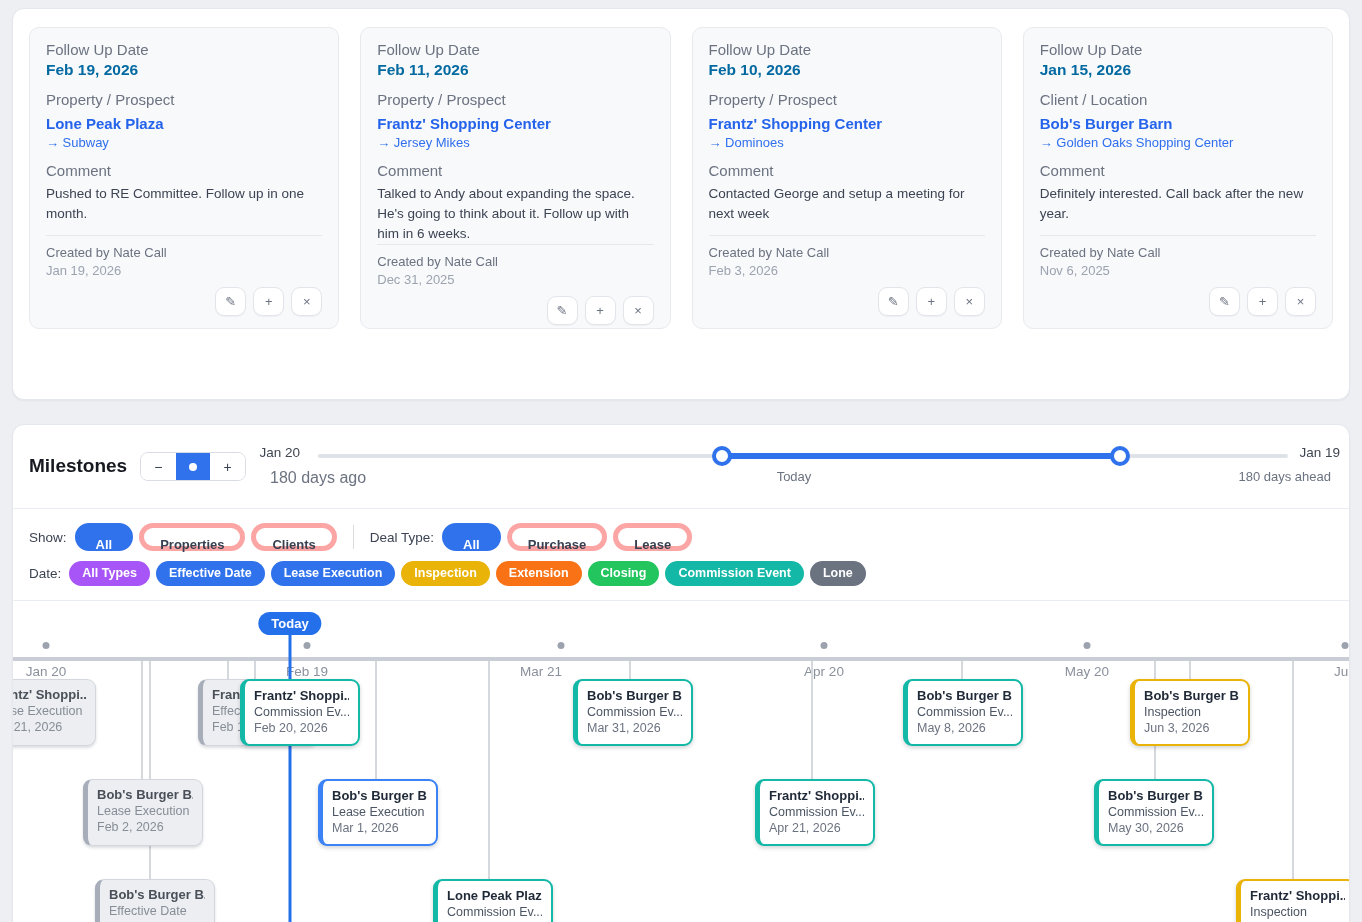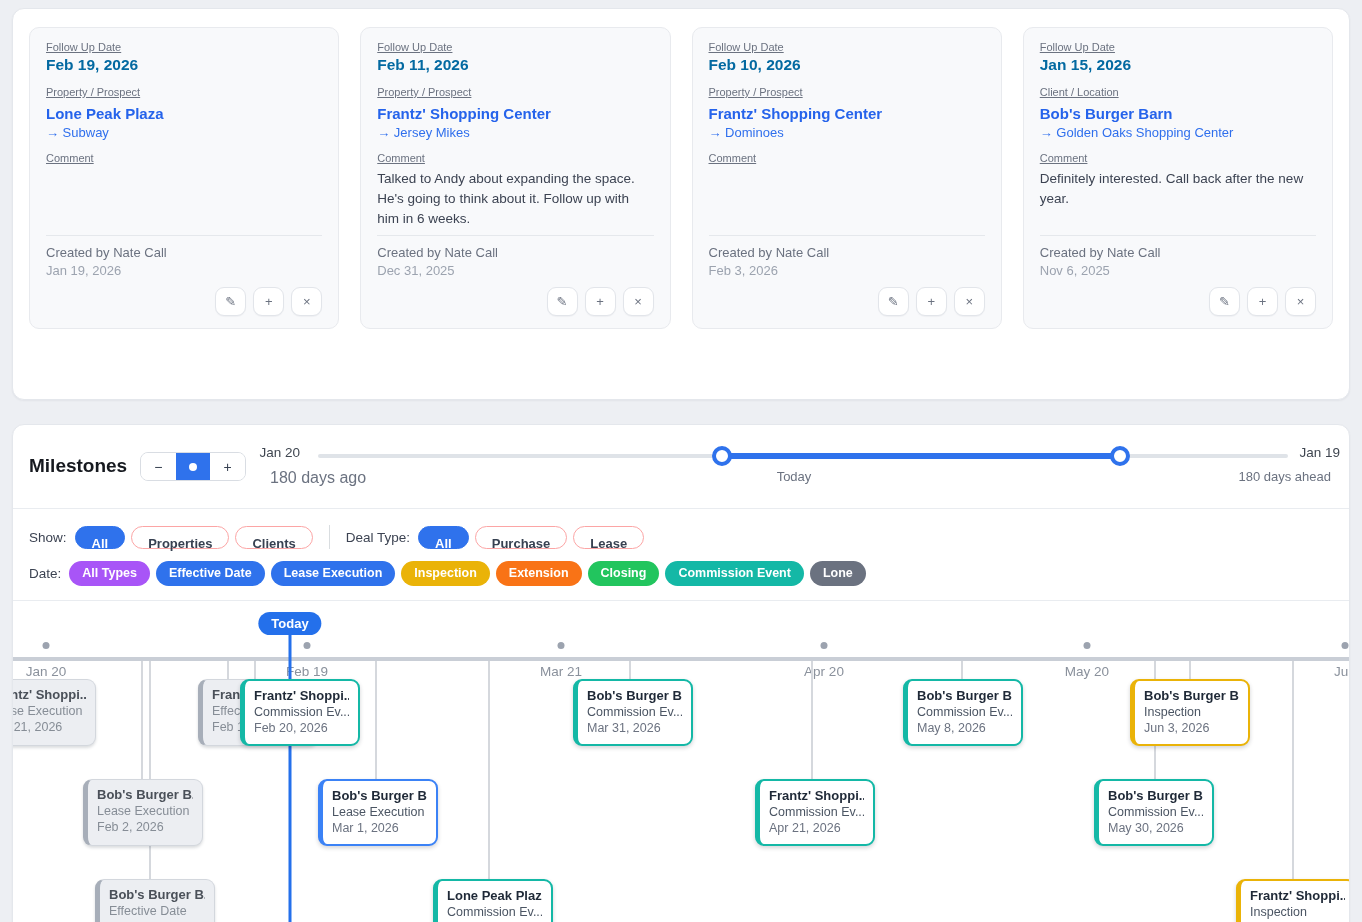--- a/index.html
+++ b/index.html
@@ -17,21 +17,21 @@
 
   
   .fu-header { height:59px; border-bottom:1px solid #e9ecf0; display:flex; align-items:center;
                justify-content:space-between; padding:0 18px 0 16px; }
   .panel-title { font-size:19px; font-weight:700; color:#16191f; letter-spacing:.2px; }
   .sort-ctl { display:flex; align-items:center; gap:7px; color:#6b7280; font-size:13.5px; cursor:pointer; }
   .sort-ctl .arrow { font-size:14px; color:#8a919c; }
   #fu-cards { display:flex; gap:21px; padding:18px 16px; }
   .fu-card { flex:1 1 0; height:302px; background:#f8f9fb; border:1px solid #e8eaee; border-radius:10px;
              padding:13px 16px 12px; display:flex; flex-direction:column; }
-  .fu-label { font-size:11px; color:#6b7280; margin-bottom:3px;text-decoration:underline; }
+  .fu-label { font-size:15px; color:#6b7280; margin-bottom:3px; }
   .fu-date  { font-size:15.5px; font-weight:700; color:#0369a1; margin-bottom:12px; }
   .fu-link  { font-size:15px; font-weight:700; color:#2563eb; text-decoration:none; margin-top:4px; cursor:pointer; }
   .fu-sublink { font-size:13px; color:#2f6fed; text-decoration:none; margin:3px 0 12px; cursor:pointer; }
   .fu-comment-label { margin-bottom:5px; }
   .fu-comment { font-size:13.5px; color:#3c4352; line-height:1.48; }
   .fu-foot { margin-top:auto; border-top:1px solid #e5e8ec; padding-top:9px; }
   .fu-created { font-size:13px; color:#6b7280; }
   .fu-created-date { font-size:13px; color:#9ca3af; margin-top:3px; }
   .fu-actions { display:flex; justify-content:flex-end; gap:7px; margin-top:9px; }
   .icon-btn { width:31px; height:29px; background:#fff; border:1px solid #e2e5ea; border-radius:9px;
@@ -56,21 +56,21 @@
   .sl-track { position:absolute; left:305px; top:29px; width:970px; height:4px; border-radius:2px; background:#dfe3e8; cursor:pointer; }
   .sl-range { position:absolute; left:709px; top:28px; width:398px; height:6px; border-radius:3px; background:#2f72ec; }
   .sl-handle { position:absolute; top:21px; width:20px; height:20px; border-radius:50%;
                background:#fff; border:4px solid #2f72ec; cursor:grab; }
   #handle-left { left:699px; } #handle-right { left:1097px; }
 
   
   .filters { position:relative; height:92px; border-bottom:1px solid #e9ecf0; padding:12px 16px 0; }
   .filter-row { display:flex; align-items:center; gap:6px; height:32px; margin-bottom:4px; }
   .filter-label { font-size:13.5px; color:#3c4352; margin-right:2px; }
-  .opt-pill { height:23px; padding:9px 16px; border-radius:14px; background:#fff; border:1px solid #fca5a5;
+  .opt-pill { height:23px; padding:9px 16px; border-radius:14px; background:#fff; border:5px solid #fca5a5;
               font-size:13px; font-weight:600; color:#374151; cursor:pointer; font-family:inherit; }
   .opt-pill.active { background:#2f72ec; border-color:#2f72ec; color:#fff; }
   .vdivider { width:1px; height:24px; background:#d9dde0; margin:0 10px; }
   .type-pill { height:25px; padding:0 13px; border-radius:13px; border:none; font-size:12.5px; font-weight:700;
                color:#fff; cursor:pointer; font-family:inherit; }
 
   
   #timeline { position:relative; height:384px; overflow:hidden; }
   .today-pill { position:absolute; top:11px; height:23px; padding:0 13px; border-radius:12px;
                 background:#2470eb; color:#fff; font-size:13px; font-weight:700;
@@ -96,20 +96,21 @@
 
 <section class="panel" id="fu-panel">
   <div id="fu-cards">
       <div class="fu-card">
         <div class="fu-label">Follow Up Date</div>
         <div class="fu-date">Feb 19, 2026</div>
         <div class="fu-label">Property / Prospect</div>
         <a class="fu-link">Lone Peak Plaza</a>
         <a class="fu-sublink">→ Subway</a>
         <div class="fu-label fu-comment-label">Comment</div>
+        <div class="fu-comment">Pushed to RE Committee. Follow up in one month.</div>
         <div class="fu-foot">
           <div class="fu-created">Created by Nate Call</div>
           <div class="fu-created-date">Jan 19, 2026</div>
           <div class="fu-actions">
             <button class="icon-btn">✎</button>
             <button class="icon-btn">+</button>
             <button class="icon-btn">×</button>
           </div>
         </div>
       </div>
@@ -131,20 +132,21 @@
           </div>
         </div>
       </div>
       <div class="fu-card">
         <div class="fu-label">Follow Up Date</div>
         <div class="fu-date">Feb 10, 2026</div>
         <div class="fu-label">Property / Prospect</div>
         <a class="fu-link">Frantz' Shopping Center</a>
         <a class="fu-sublink">→ Dominoes</a>
         <div class="fu-label fu-comment-label">Comment</div>
+        <div class="fu-comment">Contacted George and setup a meeting for next week</div>
         <div class="fu-foot">
           <div class="fu-created">Created by Nate Call</div>
           <div class="fu-created-date">Feb 3, 2026</div>
           <div class="fu-actions">
             <button class="icon-btn">✎</button>
             <button class="icon-btn">+</button>
             <button class="icon-btn">×</button>
           </div>
         </div>
       </div>
@@ -217,21 +219,21 @@
 
   <div id="timeline">
     <div class="today-pill" id="today-pill" style="left: 277px;">Today</div>
     <div class="today-line" id="today-line" style="left: 277px;"></div>
     <div class="axis-line"></div>
   <div class="tick-dot" style="left: 33px;"></div>
       <div class="tick-label" style="left: 33px;">Jan 20</div>
       <div class="tick-dot" style="left: 294px;"></div>
       <div class="tick-label" style="left: 294px;">Feb 19</div>
       <div class="tick-dot" style="left: 548px;"></div>
-      <div class="tick-label" style="left: 548px;">Mar 21</div>
+      <div class="tick-label" style="left: 528px;">Mar 21</div>
       <div class="tick-dot" style="left: 811px;"></div>
       <div class="tick-label" style="left: 811px;">Apr 20</div>
       <div class="tick-dot" style="left: 1074px;"></div>
       <div class="tick-label" style="left: 1074px;">May 20</div>
       <div class="tick-dot" style="left: 1332px;"></div>
       <div class="tick-label" style="left: 1332px;">Jun</div>
       <div class="connector" style="left: 129px; top: 60px; height: 120px;"></div>
       <div class="connector" style="left: 137px; top: 60px; height: 220px;"></div>
       <div class="connector" style="left: 215px; top: 60px; height: 20px;"></div>
       <div class="connector" style="left: 242px; top: 60px; height: 20px;"></div>

